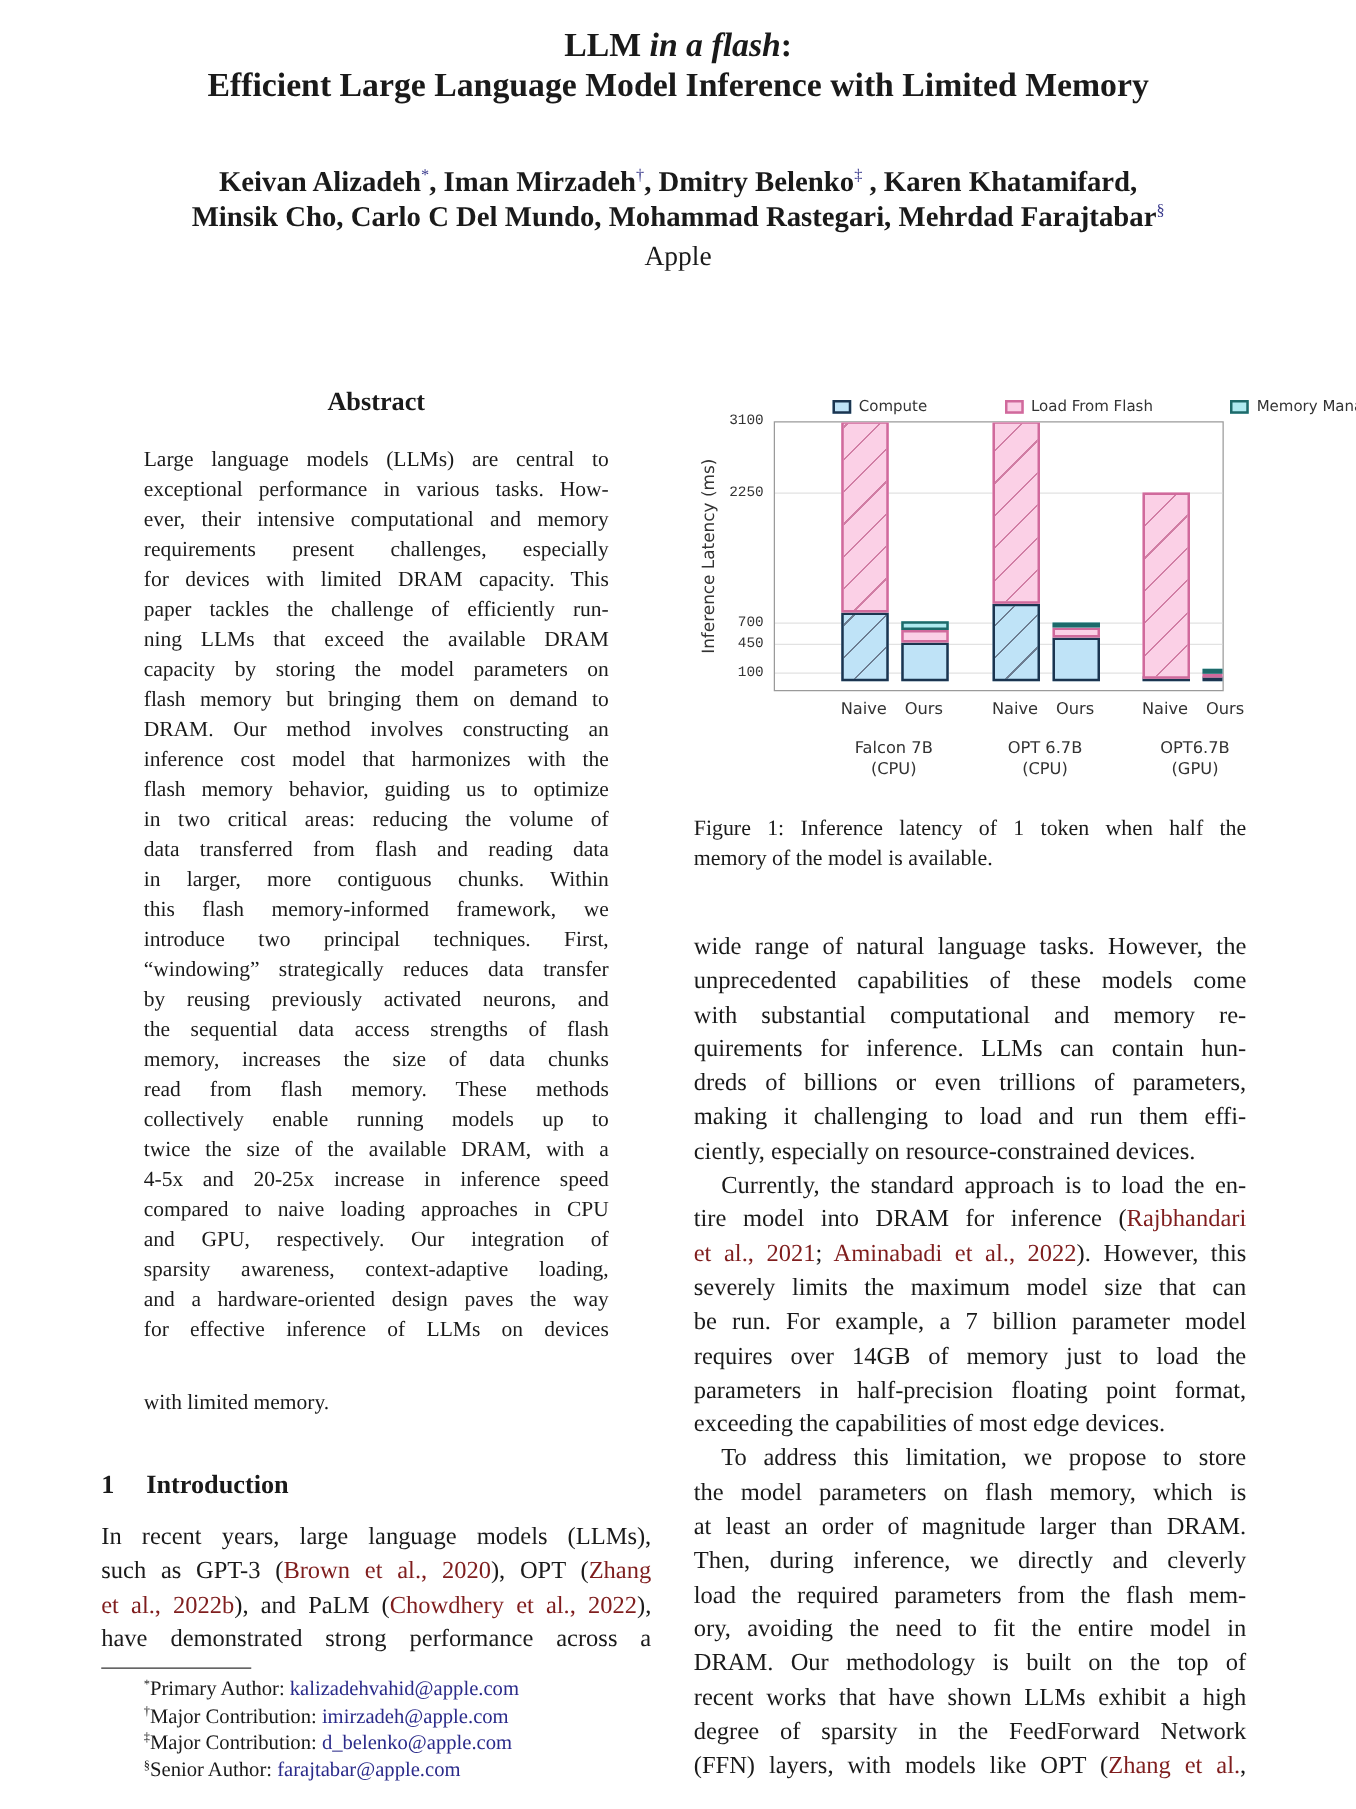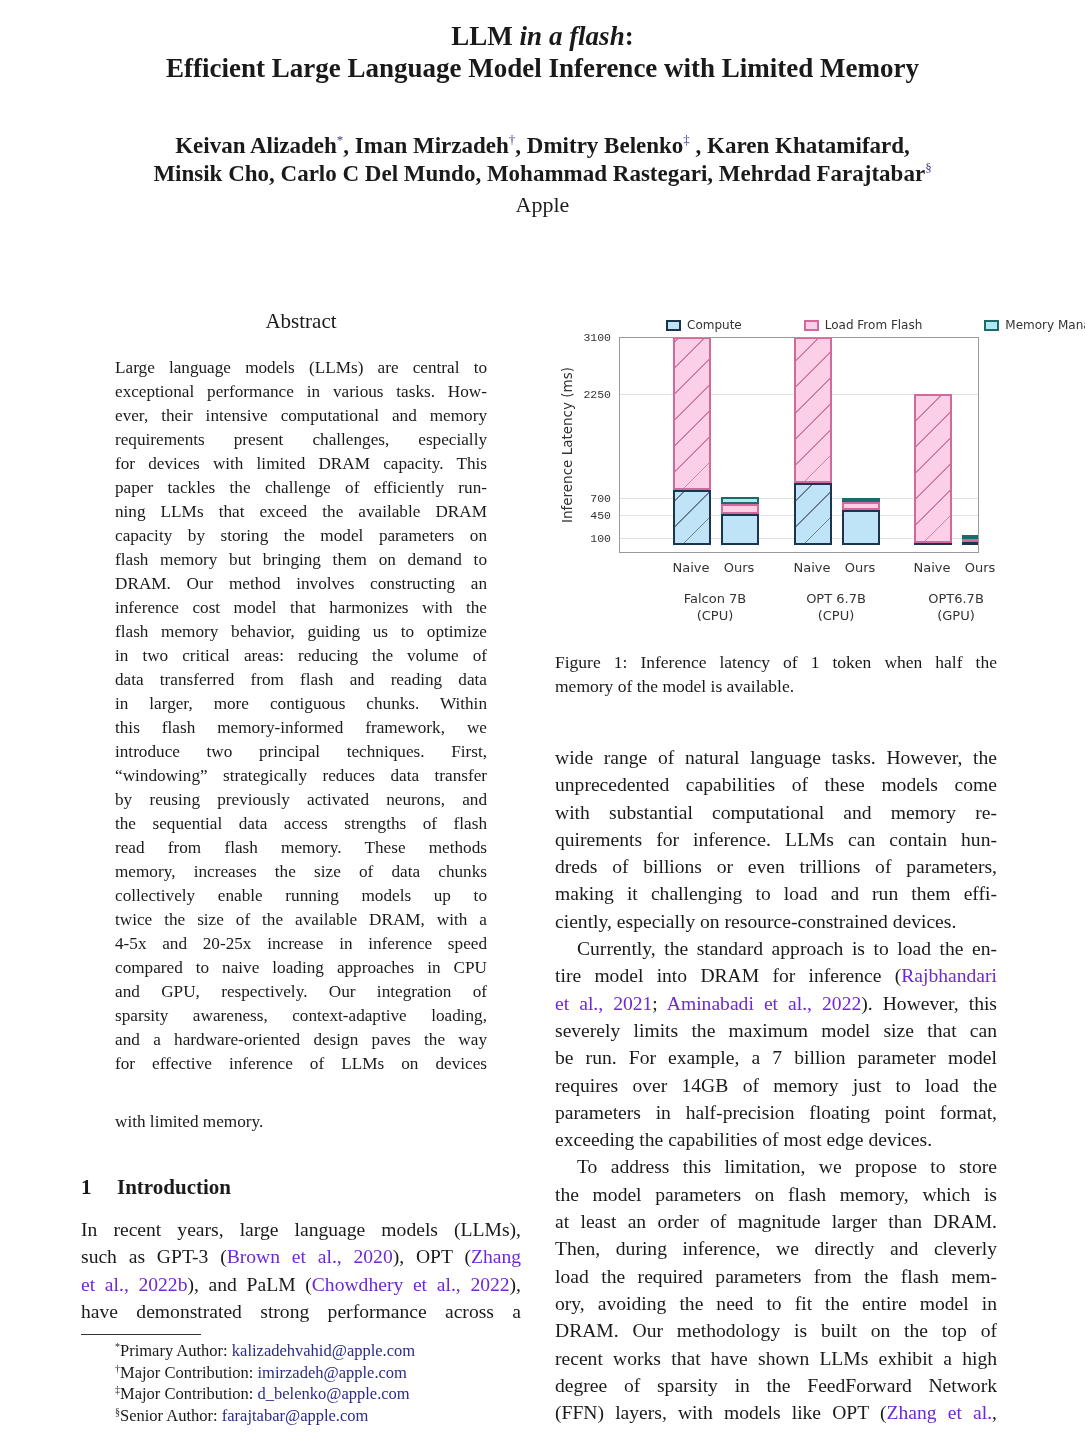--- a/index.html
+++ b/index.html
@@ -16,21 +16,21 @@
       position: absolute; left: 0; width: 1085px; top: 132px; text-align: center;
       font-weight: bold; font-size: 23px; line-height: 28px;
     }
     .authors sup { font-weight: normal; font-size: 13px; color: #3a3a8c; vertical-align: 9px; line-height: 0; }
     .affil {
       position: absolute; left: 0; width: 1085px; top: 192px; text-align: center;
       font-size: 22px; line-height: 26px;
     }
     .abs-heading {
       position: absolute; left: 115px; width: 372px; top: 308px; text-align: center;
-      font-weight: normal; font-size: 21px; line-height: 26px;
+      font-weight: bold; font-size: 21px; line-height: 26px;
     }
     .abs-body {
       position: absolute; left: 115px; width: 372px; top: 356px;
       font-size: 17.2px; line-height: 24px; text-align: justify; hyphens: manual;
     }
     .abs-body .ln { display: block; text-align: justify; text-align-last: justify; white-space: nowrap; height: 24px; }
     .abs-body .ln.last { text-align-last: left; margin-top: 34px; }
     .sec-heading {
       position: absolute; left: 81px; top: 1174px; font-weight: bold; font-size: 21px; line-height: 26px;
     }
@@ -39,21 +39,21 @@
       position: absolute; left: 81px; width: 440px; top: 1216px;
       font-size: 19.6px; line-height: 27.3px;
     }
     .col-right {
       position: absolute; left: 555px; width: 442px; top: 744px;
       font-size: 19.6px; line-height: 27.3px;
     }
     .ln2 { display: block; white-space: nowrap; text-align: justify; text-align-last: justify; height: 27.3px; }
     .ln2.last { text-align-last: left; }
     .ln2.indent { padding-left: 22px; }
-    .cite { color: #6d28d9; }
+    .cite { color: #7f1d1d; }
     .fn-rule { position: absolute; left: 81px; top: 1334px; width: 120px; height: 1px; background: #333; }
     .footnotes {
       position: absolute; left: 115px; top: 1340px; font-size: 16.5px; line-height: 21.5px;
     }
     .footnotes sup { font-size: 10px; vertical-align: 6px; line-height: 0; }
     .footnotes .mail { color: #2a2a8a; }
     .caption {
       position: absolute; left: 555px; width: 442px; top: 650px; font-size: 17.5px; line-height: 24px;
     }
     .caption .ln2 { height: 24px; }
@@ -109,22 +109,22 @@
     <span class="ln">inference cost model that harmonizes with the</span>
     <span class="ln">flash memory behavior, guiding us to optimize</span>
     <span class="ln">in two critical areas: reducing the volume of</span>
     <span class="ln">data transferred from flash and reading data</span>
     <span class="ln">in larger, more contiguous chunks. Within</span>
     <span class="ln">this flash memory-informed framework, we</span>
     <span class="ln">introduce two principal techniques. First,</span>
     <span class="ln">“windowing” strategically reduces data transfer</span>
     <span class="ln">by reusing previously activated neurons, and</span>
     <span class="ln">the sequential data access strengths of flash</span>
+    <span class="ln">memory, increases the size of data chunks</span>
     <span class="ln">read from flash memory. These methods</span>
-    <span class="ln">memory, increases the size of data chunks</span>
     <span class="ln">collectively enable running models up to</span>
     <span class="ln">twice the size of the available DRAM, with a</span>
     <span class="ln">4-5x and 20-25x increase in inference speed</span>
     <span class="ln">compared to naive loading approaches in CPU</span>
     <span class="ln">and GPU, respectively. Our integration of</span>
     <span class="ln">sparsity awareness, context-adaptive loading,</span>
     <span class="ln">and a hardware-oriented design paves the way</span>
     <span class="ln">for effective inference of LLMs on devices</span>
     <span class="ln last">with limited memory.</span>
   </div>

